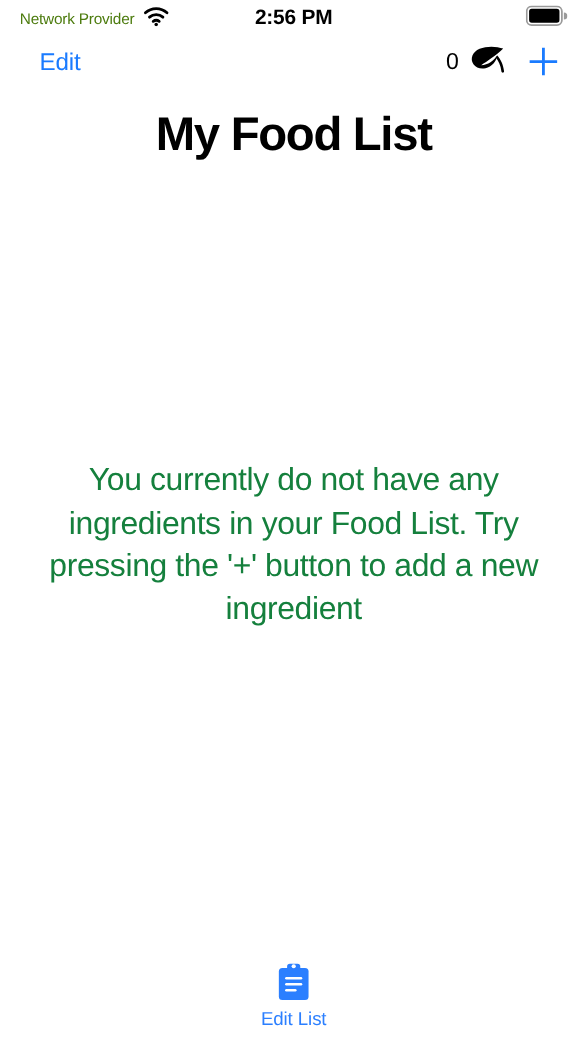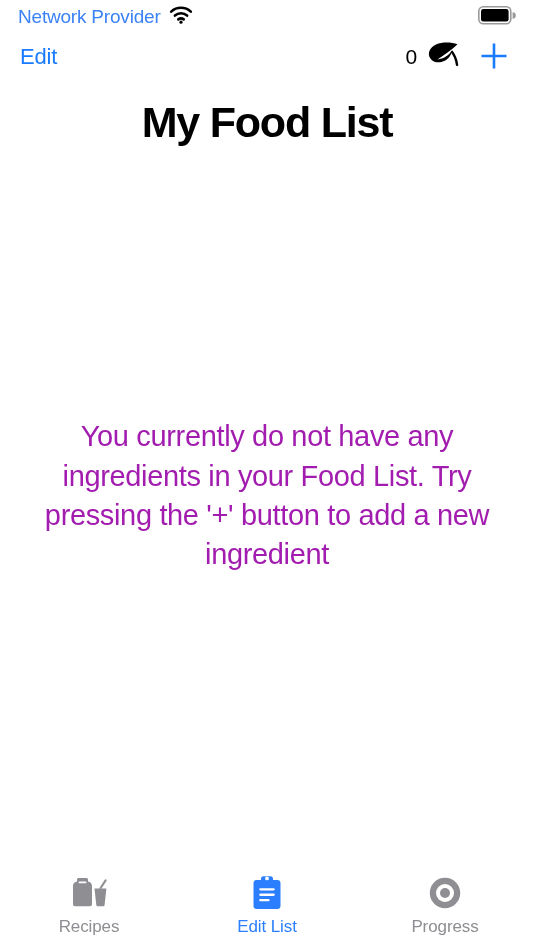--- a/index.html
+++ b/index.html
@@ -25,24 +25,24 @@
     align-items: center;
     padding: 0 18px 0 18px;
     position: relative;
   }
   .status-left {
     display: flex;
     align-items: center;
     gap: 8px;
   }
   .carrier-label {
-    font-size: 19px;
+    font-size: 14px;
     font-weight: 400;
     letter-spacing: -0.2px;
-    color: #3b82f6;
+    color: #4d7c0f;
   }
   .wifi-icon { display: block; }
   .status-time {
     position: absolute;
     left: 0; right: 0;
     top: 50%;
     transform: translateY(-50%);
     text-align: center;
     font-size: 19px;
     font-weight: 600;
@@ -55,20 +55,21 @@
     align-items: center;
   }
   .battery-icon { display: block; }
 
   
   .nav-bar {
     height: 46px;
     display: flex;
     align-items: center;
     padding: 0 20px;
+    margin-left: 16px;
   }
   .edit-button {
     font-size: 22px;
     color: #1a7bff;
     background: none;
     border: none;
     font-family: inherit;
     letter-spacing: -0.2px;
     cursor: pointer;
     padding: 0;
@@ -117,21 +118,21 @@
     bottom: 100px;
     left: 0; right: 0;
     display: flex;
     align-items: center;
     justify-content: center;
     padding: 0 20px;
   }
   .empty-message {
     font-size: 29px;
     line-height: 1.36;
-    color: #a21caf;
+    color: #15803d;
     text-align: center;
     letter-spacing: -0.35px;
     max-width: 500px;
     margin-top: -18px;
   }
 
   
   .tab-bar {
     position: absolute;
     left: 0; right: 0; bottom: 0;
@@ -173,20 +174,21 @@
     <span class="carrier-label">Network Provider</span>
     <span class="wifi-icon">
       <svg width="24" height="18" viewBox="0 0 24 18">
         <path d="M2.2 5.6 A14.5 14.5 0 0 1 21.8 5.6" fill="none" stroke="#000" stroke-width="2.6" stroke-linecap="round"></path>
         <path d="M5.9 9.6 A9.3 9.3 0 0 1 18.1 9.6" fill="none" stroke="#000" stroke-width="2.6" stroke-linecap="round"></path>
         <path d="M9.3 13.4 A4.4 4.4 0 0 1 14.7 13.4" fill="none" stroke="#000" stroke-width="2.6" stroke-linecap="round"></path>
         <circle cx="12" cy="16.2" r="1.6" fill="#000"></circle>
       </svg>
     </span>
   </div>
+  <div class="status-time">2:56 PM</div>
   <div class="status-right">
     <span class="battery-icon">
       <svg width="38" height="19" viewBox="0 0 38 19">
         <rect x="0.8" y="0.8" width="32" height="17" rx="4.5" ry="4.5" fill="none" stroke="#9a9a9a" stroke-width="1.6"></rect>
         <rect x="3" y="3" width="27.6" height="12.6" rx="2.4" ry="2.4" fill="#000"></rect>
         <path d="M34.6 6.3 v6.4 a3.1 3.1 0 0 0 0 -6.4 z" fill="#9a9a9a"></path>
       </svg>
     </span>
   </div>
 </div>
@@ -214,50 +216,29 @@
 </div>
 
 <h1 class="large-title">My Food List</h1>
 
 <div class="content-area">
   <p class="empty-message">You currently do not have any ingredients in your Food List. Try pressing the '+' button to add a new ingredient</p>
 </div>
 
 <nav class="tab-bar">
 
-  <button class="tab-item">
-    <span class="tab-icon">
-      <svg width="40" height="34" viewBox="0 0 40 34">
-        <path d="M4 10 C4 7.5 5.5 6.2 8 5.6 L8 3.6 C8 2.6 8.7 2 9.8 2 L17.2 2 C18.3 2 19 2.6 19 3.6 L19 5.6 C21.5 6.2 23 7.5 23 10 L23 28.2 C23 29.4 22.2 30.2 21 30.2 L6 30.2 C4.8 30.2 4 29.4 4 28.2 Z" fill="#8e8e93"></path>
-        <rect x="9.6" y="5.4" width="7.8" height="1.9" rx="0.9" fill="#ffffff"></rect>
-        <path d="M25.5 12.4 L37.4 12.4 L35.6 29.0 C35.5 29.8 34.9 30.3 34.1 30.3 L28.8 30.3 C28.0 30.3 27.4 29.8 27.3 29.0 Z" fill="#8e8e93"></path>
-        <path d="M31.6 12.0 L36.6 4.4" stroke="#8e8e93" stroke-width="2.1" stroke-linecap="round" fill="none"></path>
-      </svg>
-    </span>
-    <span class="tab-label">Recipes</span>
-  </button>
 
   <button class="tab-item active">
     <span class="tab-icon">
       <svg width="34" height="36" viewBox="0 0 34 36">
         <rect x="3.5" y="5.0" width="27" height="29" rx="3.2" fill="#2b7fff"></rect>
         <rect x="11.0" y="1.2" width="12" height="7.6" rx="2.6" fill="#2b7fff"></rect>
         <circle cx="17" cy="3.4" r="1.9" fill="#ffffff"></circle>
         <rect x="9.2" y="13.2" width="15.6" height="2.3" rx="1.15" fill="#ffffff"></rect>
         <rect x="9.2" y="18.6" width="15.6" height="2.3" rx="1.15" fill="#ffffff"></rect>
         <rect x="9.2" y="24.0" width="10.4" height="2.3" rx="1.15" fill="#ffffff"></rect>
       </svg>
     </span>
     <span class="tab-label">Edit List</span>
   </button>
 
-  <button class="tab-item">
-    <span class="tab-icon">
-      <svg width="34" height="34" viewBox="0 0 34 34">
-        <circle cx="17" cy="17" r="15.2" fill="#8e8e93"></circle>
-        <circle cx="17" cy="17" r="9.0" fill="#ffffff"></circle>
-        <circle cx="17" cy="17" r="5.0" fill="#8e8e93"></circle>
-      </svg>
-    </span>
-    <span class="tab-label">Progress</span>
-  </button>
 
 </nav>
 
 </body></html>

